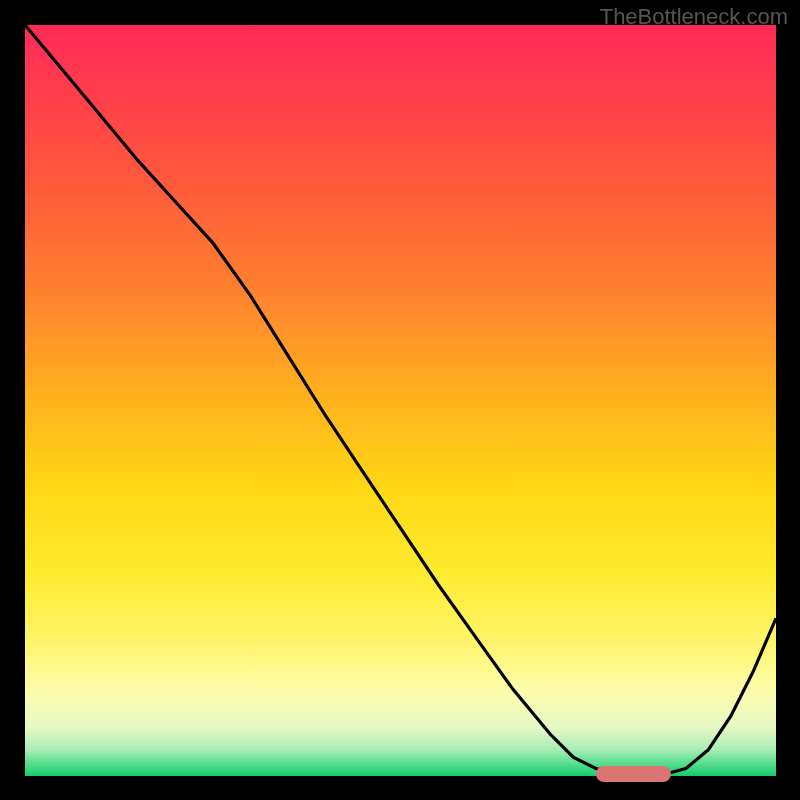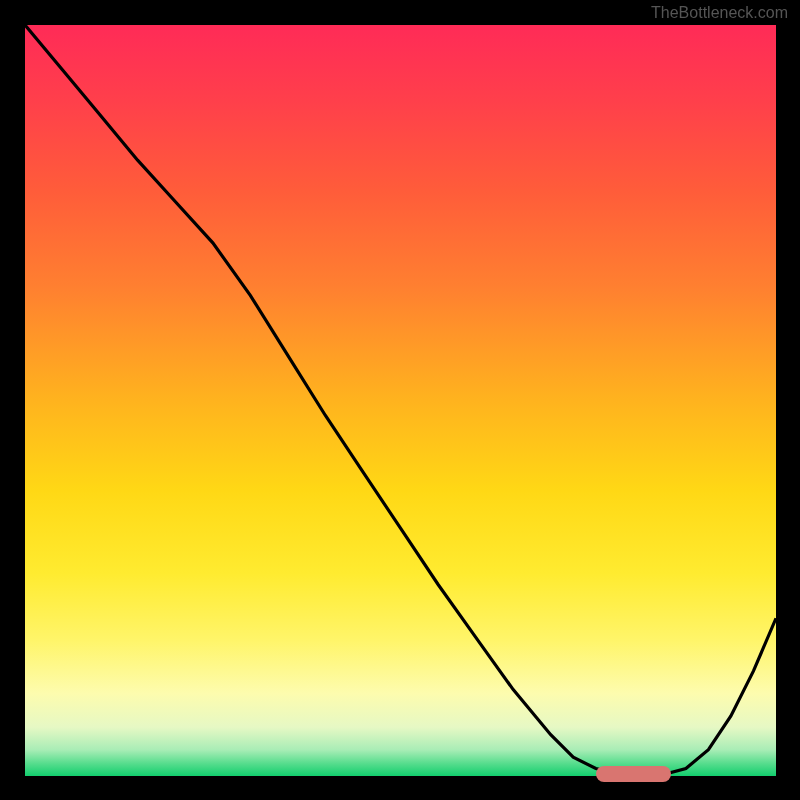--- a/index.html
+++ b/index.html
@@ -9,21 +9,21 @@
   height: 800px;
   background: #000;
   position: relative;
   font-family: Arial, sans-serif;
 }
 .watermark {
   position: absolute;
   top: 4px;
   right: 12px;
   color: #555;
-  font-size: 16px;
+  font-size: 22px;
   font-weight: normal;
   z-index: 10;
 }
 .chart-outer {
   position: absolute;
   top: 25px;
   left: 25px;
   width: 751px;
   height: 751px;
   background: #000;

